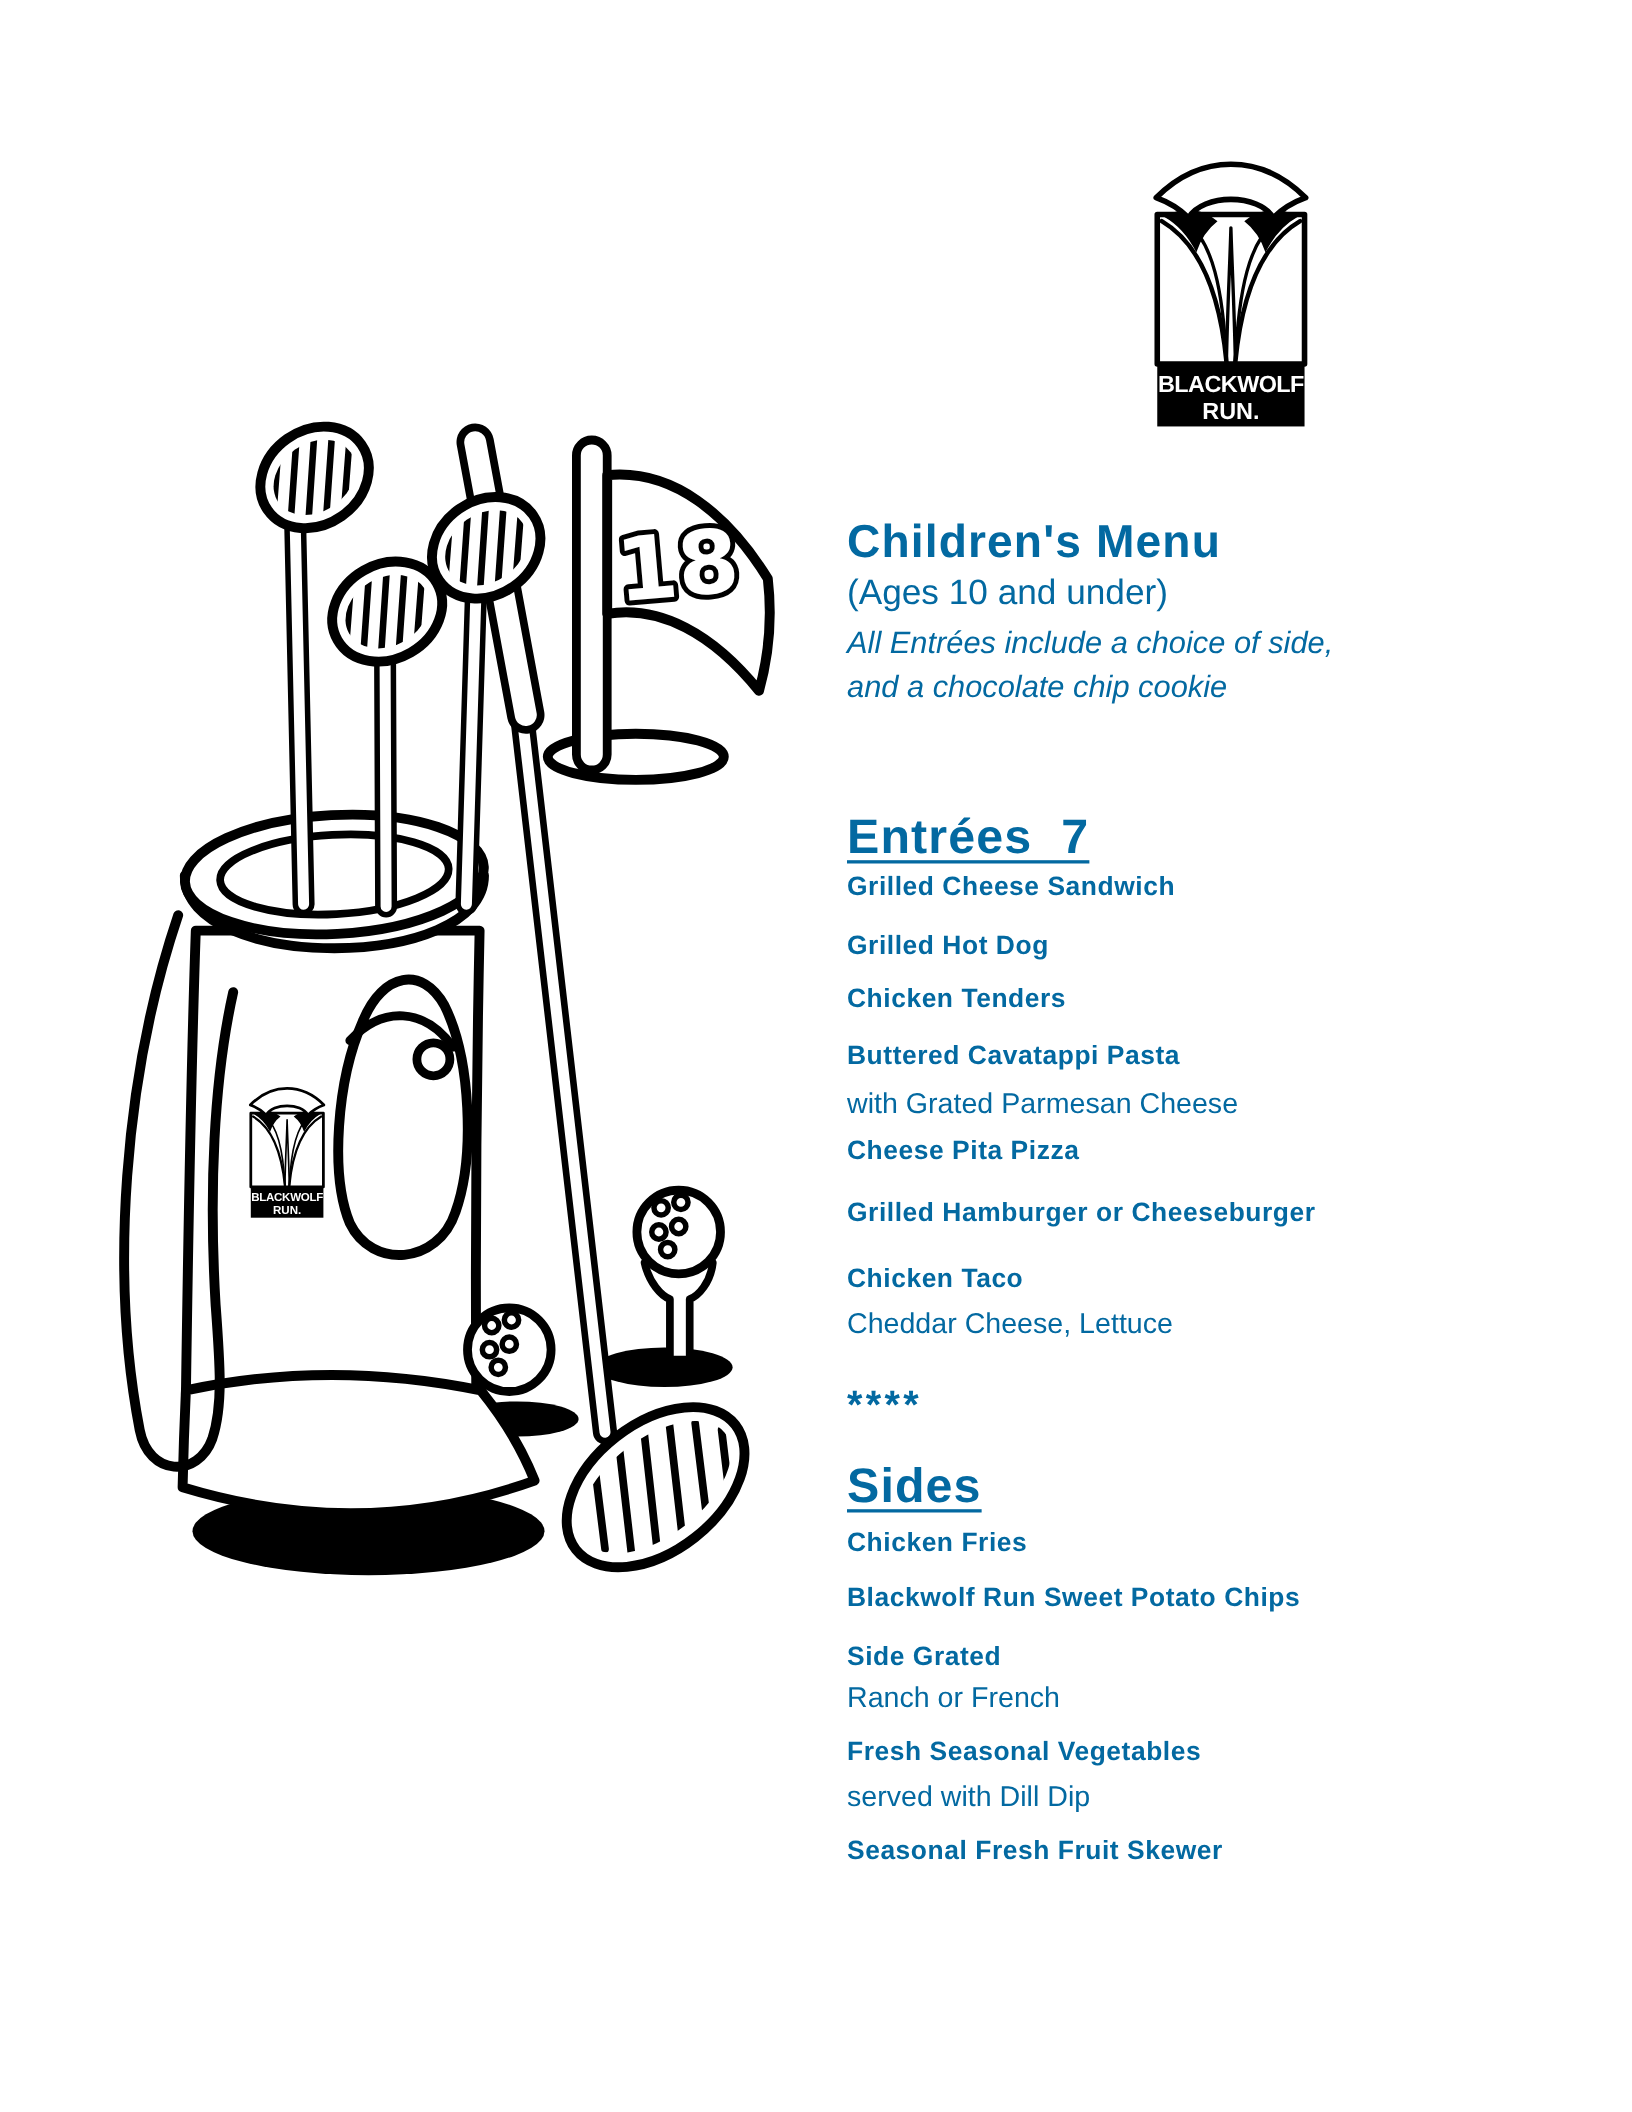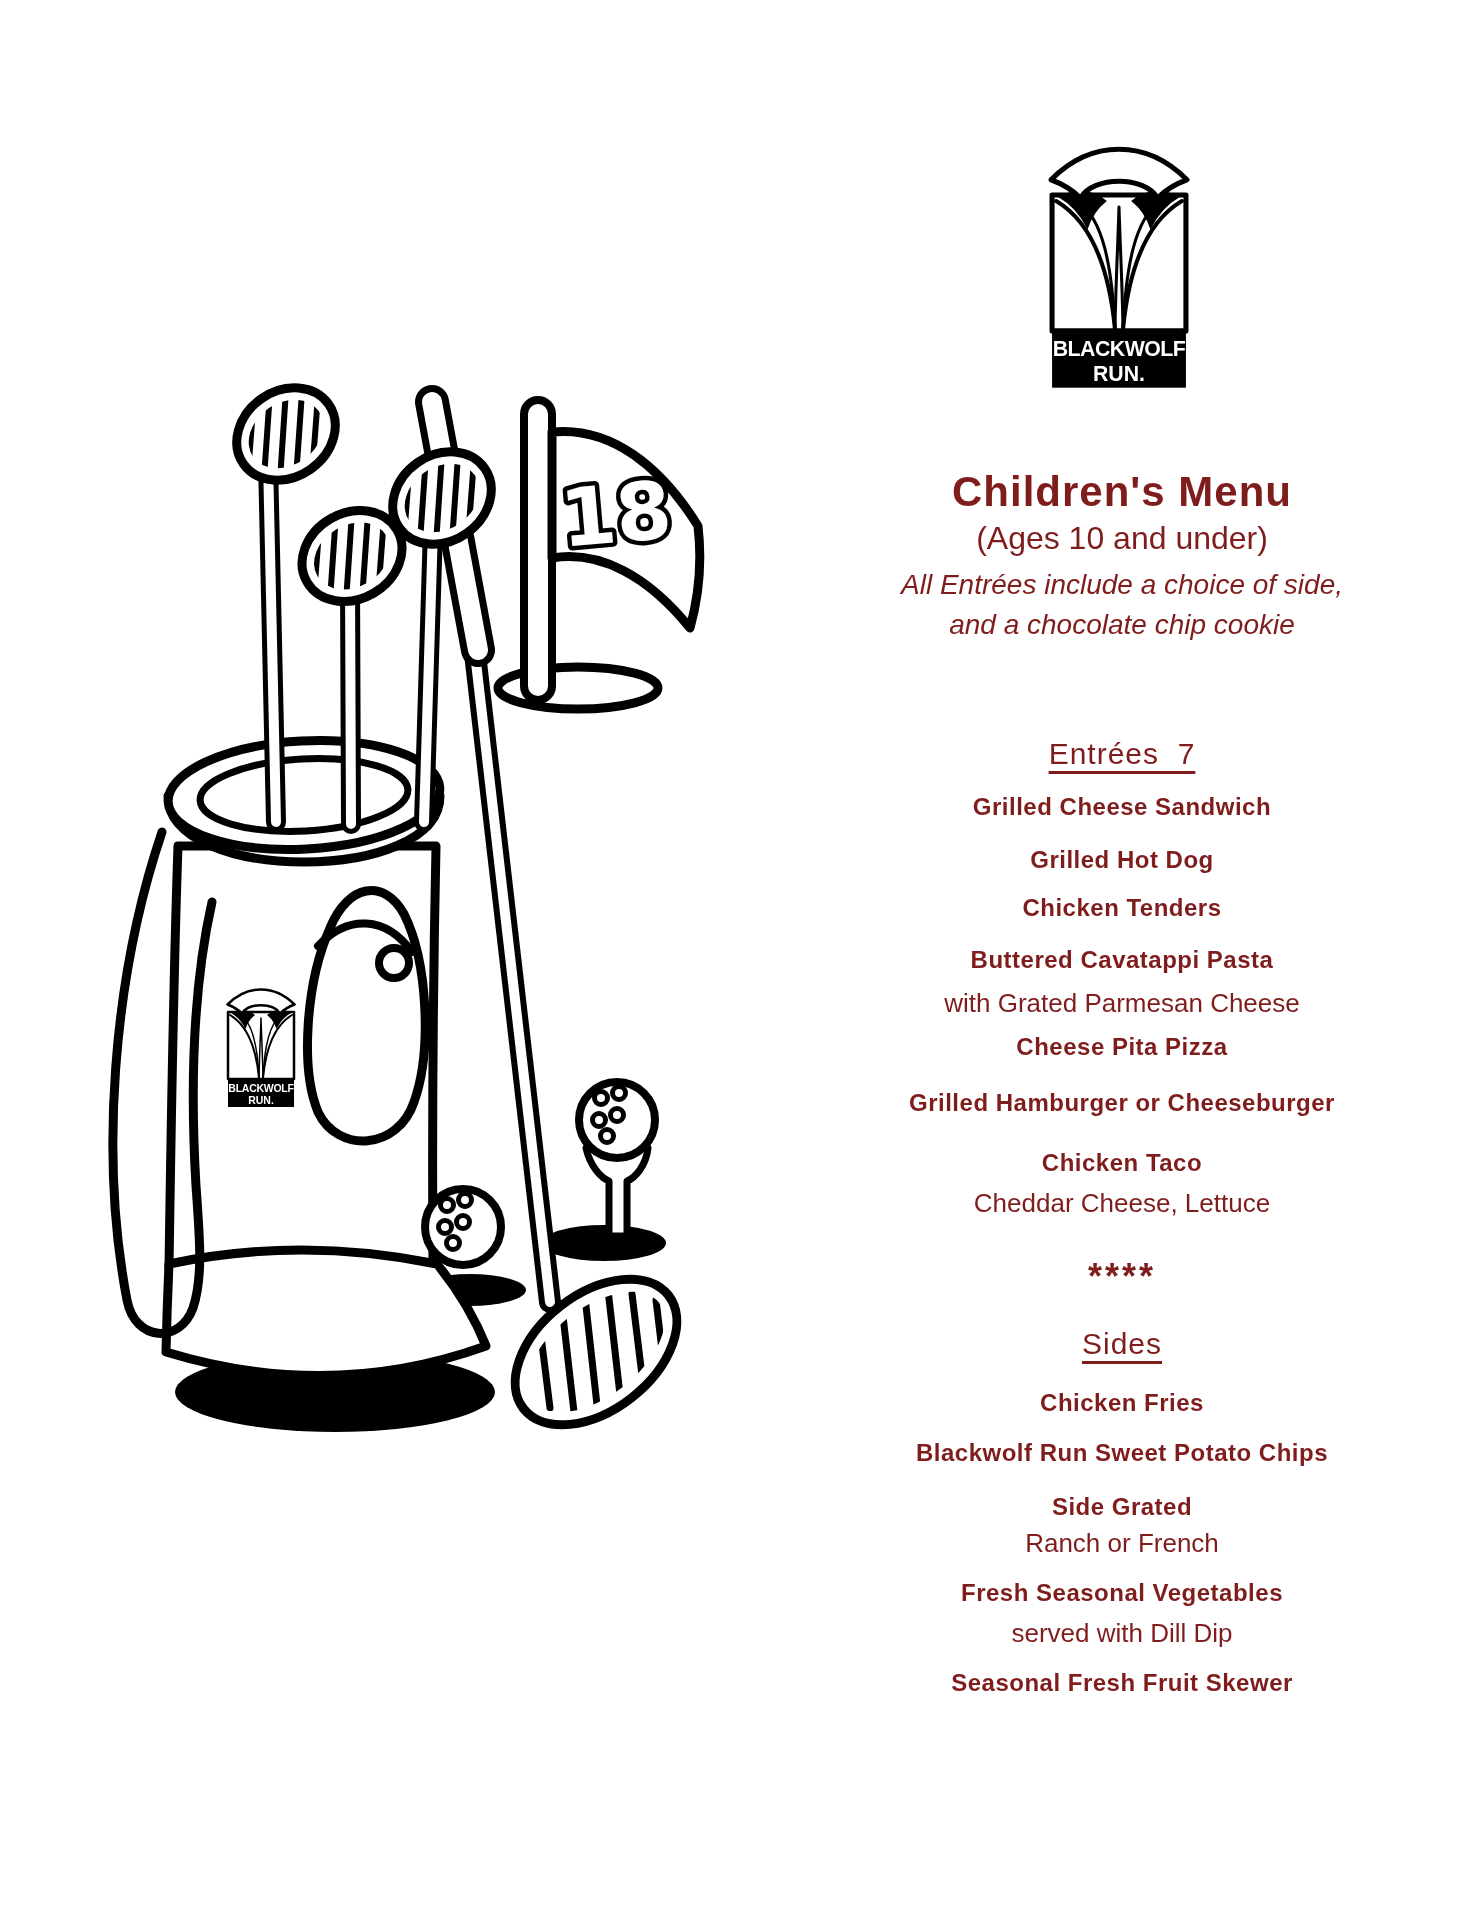--- a/index.html
+++ b/index.html
@@ -8,29 +8,29 @@
     width:1484px;height:1920px;
     background:#fff;
     overflow:hidden;
     font-family:"Liberation Sans",sans-serif;
     color:#000;
   }
   .gfx{position:absolute;left:0;top:0;width:1484px;height:1920px;}
   .line{
     position:absolute;
     left:770px;width:704px;
-    text-align:center;
+    text-align:left;
     line-height:1.05;
-    color:#7f1d1d;
+    color:#0369a1;
   }
   .t-title{font-size:42px;font-weight:700;letter-spacing:1px;}
   .t-sub{font-size:32px;}
   .t-note{font-size:28px;font-style:italic;}
   .t-head{
-    font-size:30px;font-weight:400;
+    font-size:44px;font-weight:700;
     text-decoration:underline;
     text-decoration-thickness:3px;
     text-underline-offset:7px;
     white-space:pre-wrap;
     letter-spacing:1px;
   }
   .t-item{font-size:24px;font-weight:700;letter-spacing:.5px;}
   .t-detail{font-size:26px;}
   .t-stars{font-size:36px;font-weight:700;letter-spacing:3px;}
 </style>

